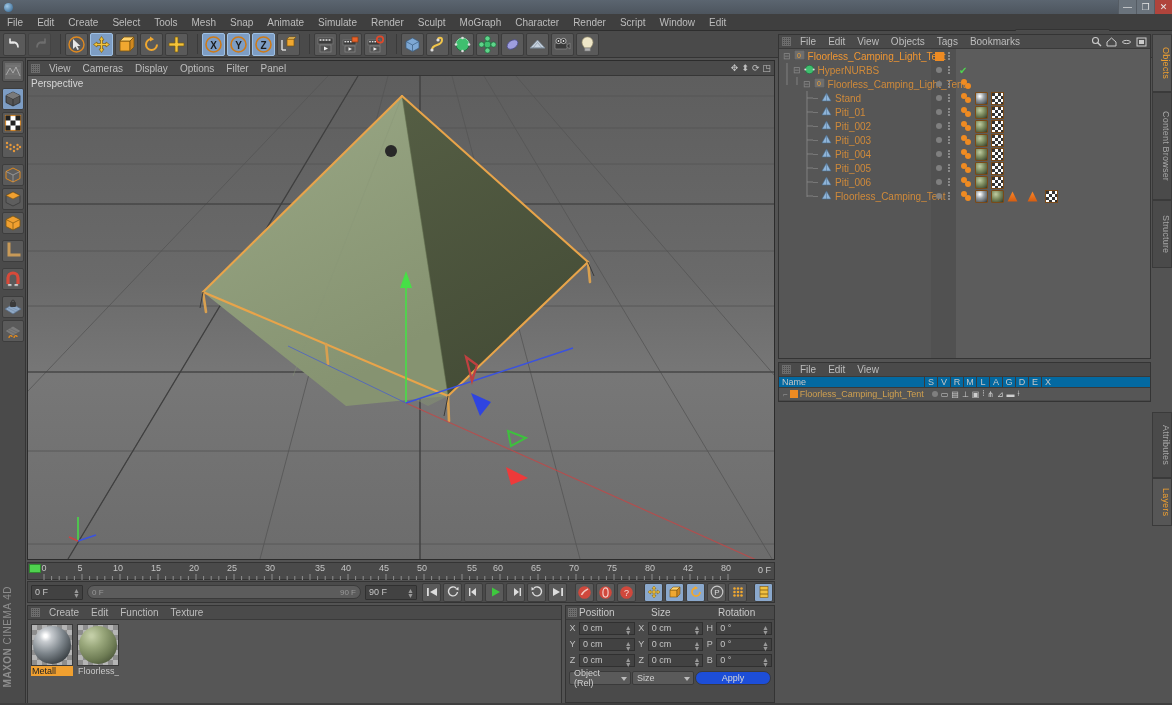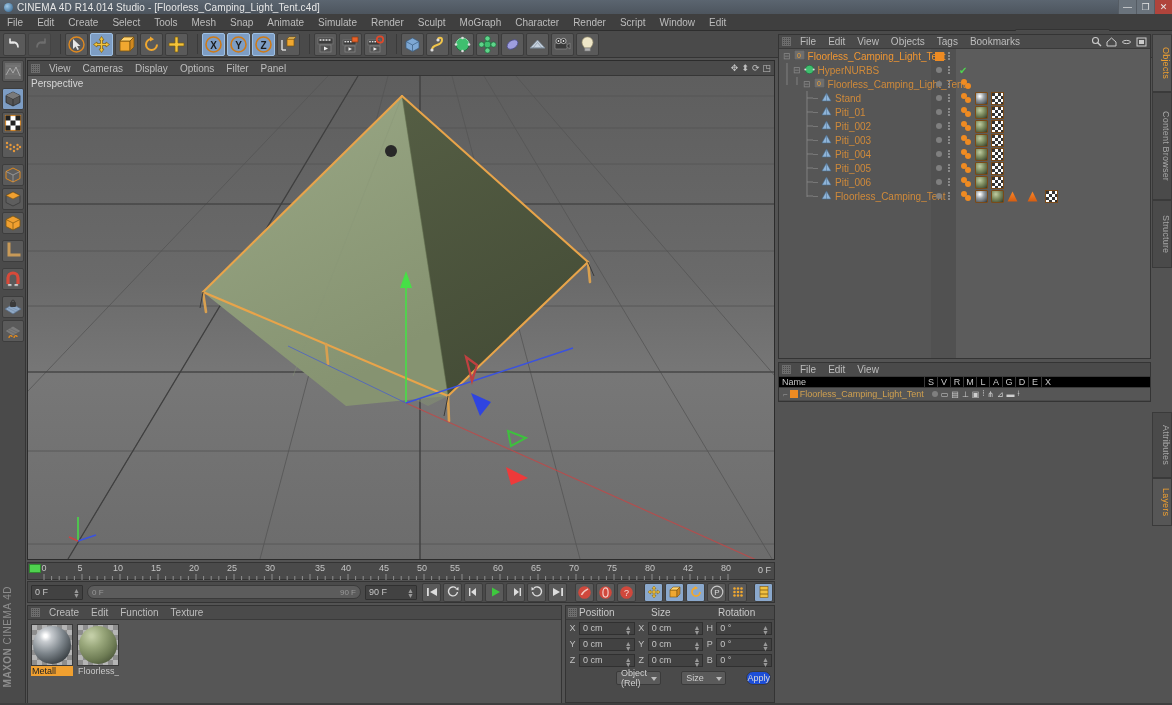--- a/index.html
+++ b/index.html
@@ -184,21 +184,21 @@
      background:repeating-linear-gradient(0deg,#6d6d6d 0 1px,transparent 1px 2px),
                 repeating-linear-gradient(90deg,#6d6d6d 0 1px,transparent 1px 2px); }
   .co-head .h { font-size:10px; color:#c8c8c8; }
   .co-row { display:flex; align-items:center; height:16px; padding:1px 2px; gap:2px;}
   .co-ax { width:9px; font-size:9px; color:#c0c0c0; text-align:center; }
   .co-in {
     flex:1; height:13px; background:#424242; border:1px solid #303030;
     font-size:9px; color:#c6c6c6; padding:0 3px; display:flex; align-items:center;
     position:relative; min-width:0;
   }
-  .co-foot { display:flex; gap:20px; padding:3px 3px; align-items:center;margin-left:47px;}
+  .co-foot { display:flex; gap:1px; padding:3px 3px; align-items:center;}
   .co-drop {
     height:14px; background:#5a5a5a; border:1px solid #3a3a3a; border-radius:2px;
     font-size:9px; color:#d0d0d0; padding:0 12px 0 4px; display:flex; align-items:center;
     position:relative;
   }
   .co-drop .arrow { position:absolute; right:3px; top:5px;
      border-left:3px solid transparent; border-right:3px solid transparent; border-top:4px solid #bbb;}
   .co-apply {
     flex:1; height:14px; background:#1d4ed8; border:1px solid #3a3a3a; border-radius:7px;
     font-size:9px; color:#d8d8d8; display:flex; align-items:center; justify-content:center;
@@ -249,21 +249,21 @@
   .attrmgr {
     position:absolute; left:778px; top:362px; width:373px; height:40px;
     background:#4a4a4a; border:1px solid #343434;
   }
   .am-menu { height:14px; display:flex; align-items:center; border-bottom:1px solid #3a3a3a;}
   .am-menu .grip { width:9px; height:9px; margin:0 3px;
     background:repeating-linear-gradient(0deg,#6d6d6d 0 1px,transparent 1px 2px),
                repeating-linear-gradient(90deg,#6d6d6d 0 1px,transparent 1px 2px); }
   .am-menu .mi { padding:0 6px; font-size:10px; color:#bdbdbd; }
   .am-head {
-    height:11px; background:#000000; display:flex; align-items:center;
+    height:11px; background:#0369a1; display:flex; align-items:center;
     border-bottom:1px solid #3a3a3a; font-size:9px; color:#c6c6c6;
   }
   .am-head .nm { width:145px; padding-left:3px; }
   .am-head .c { width:13px; text-align:center; border-left:1px solid #3a3a3a; }
   .am-row { height:12px; background:#565656; display:flex; align-items:center; gap:2px; padding-left:4px;}
   .am-sq { width:8px; height:8px; background:#ef8b22; }
   .am-icons { display:flex; gap:3px; margin-left:6px; align-items:center; color:#cfcfcf; font-size:8px;}
 
   
   .vtabs { position:absolute; right:0; top:34px; width:20px; height:460px; }
@@ -278,21 +278,20 @@
     position:absolute; left:0; bottom:0; width:1172px; height:2px; background:#3f3f3f;
   }
 </style>
 </head>
 <body>
 
 <div class="app">
 
   <div class="titlebar">
     <div class="tb-logo"></div>
-    <div class="tb-title">CINEMA 4D R14.014 Studio - [Floorless_Camping_Light_Tent.c4d]</div>
     <div class="tb-btns">
       <div class="tb-btn">—</div>
       <div class="tb-btn">❐</div>
       <div class="tb-btn close">✕</div>
     </div>
   </div>
 
   <div class="menubar">
     <span class="menu-item">File</span>
     <span class="menu-item">Edit</span>
@@ -769,21 +768,21 @@
       <span class="tl-num" style="left:52px">5</span>
       <span class="tl-num" style="left:90px">10</span>
       <span class="tl-num" style="left:128px">15</span>
       <span class="tl-num" style="left:166px">20</span>
       <span class="tl-num" style="left:204px">25</span>
       <span class="tl-num" style="left:242px">30</span>
       <span class="tl-num" style="left:292px">35</span>
       <span class="tl-num" style="left:318px">40</span>
       <span class="tl-num" style="left:356px">45</span>
       <span class="tl-num" style="left:394px">50</span>
-      <span class="tl-num" style="left:427px">55</span>
+      <span class="tl-num" style="left:444px">55</span>
       <span class="tl-num" style="left:470px">60</span>
       <span class="tl-num" style="left:508px">65</span>
       <span class="tl-num" style="left:546px">70</span>
       <span class="tl-num" style="left:584px">75</span>
       <span class="tl-num" style="left:622px">80</span>
       <span class="tl-num" style="left:660px">42</span>
       <span class="tl-num" style="left:698px">80</span>
       <span class="tl-cur">0 F</span>
       <svg width="746" height="18" viewBox="0 0 746 18" style="position:absolute;left:0;top:0">
         <g stroke="#8e8e8e" stroke-width="1">

